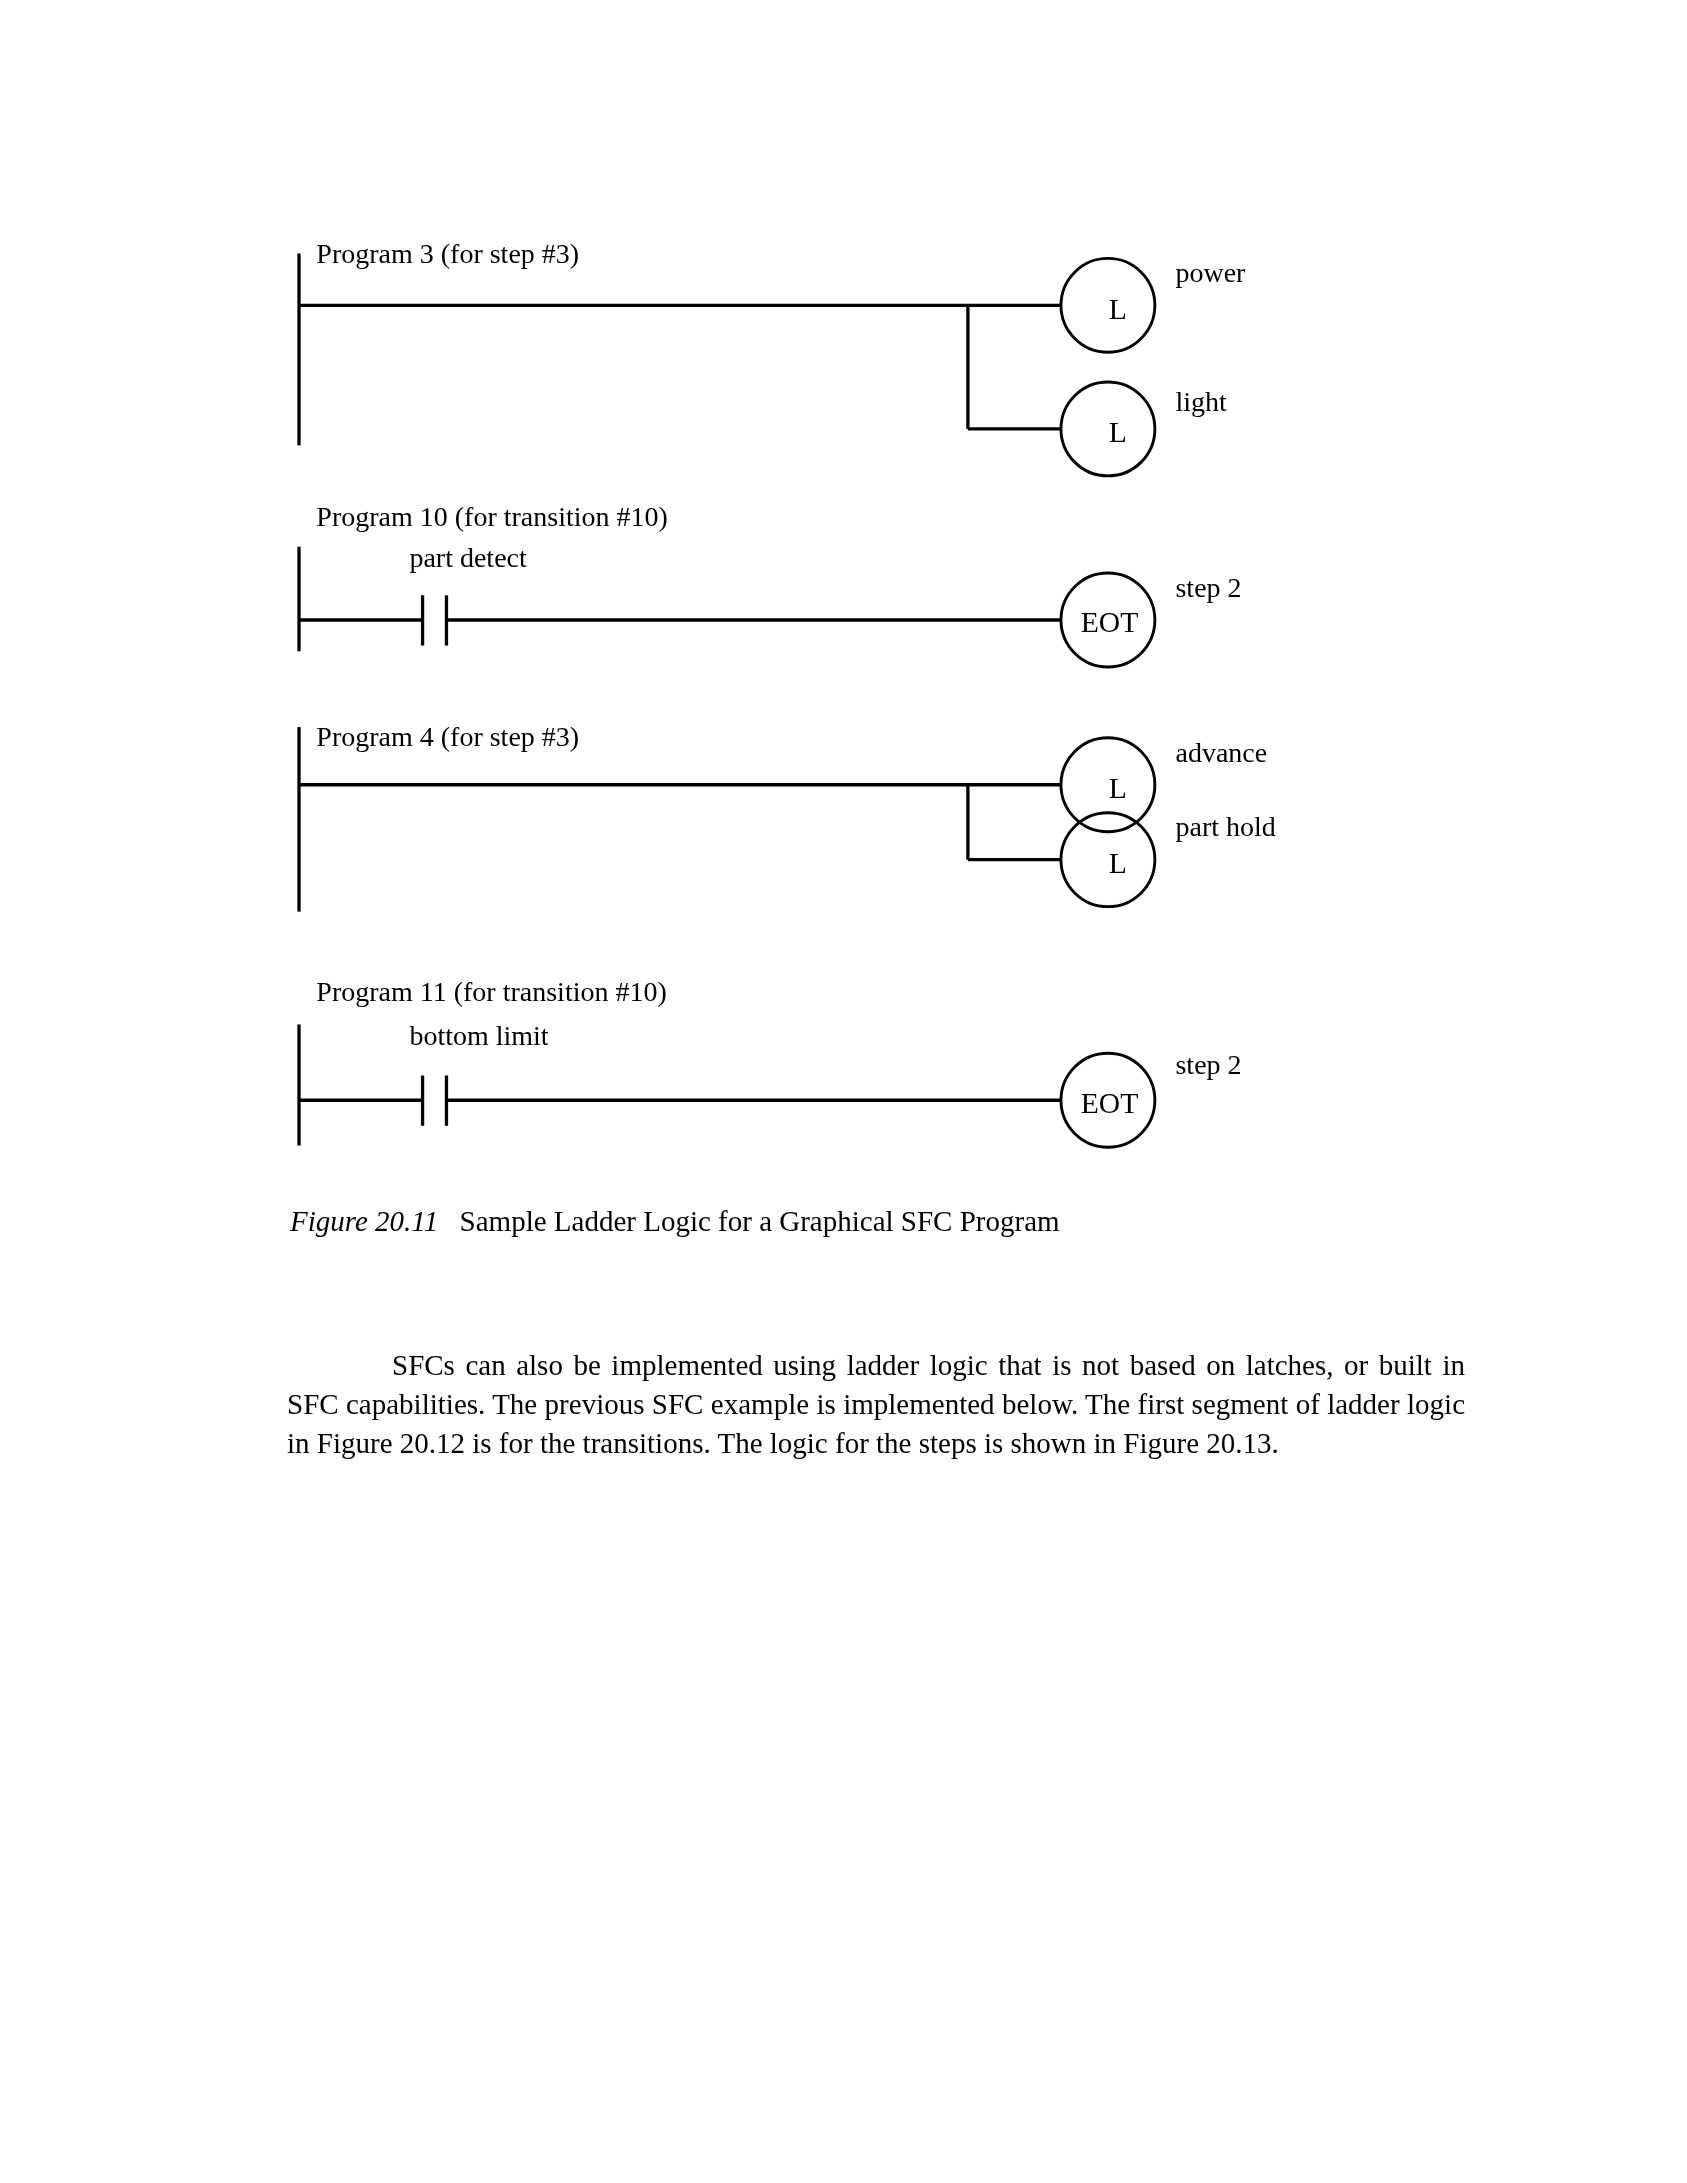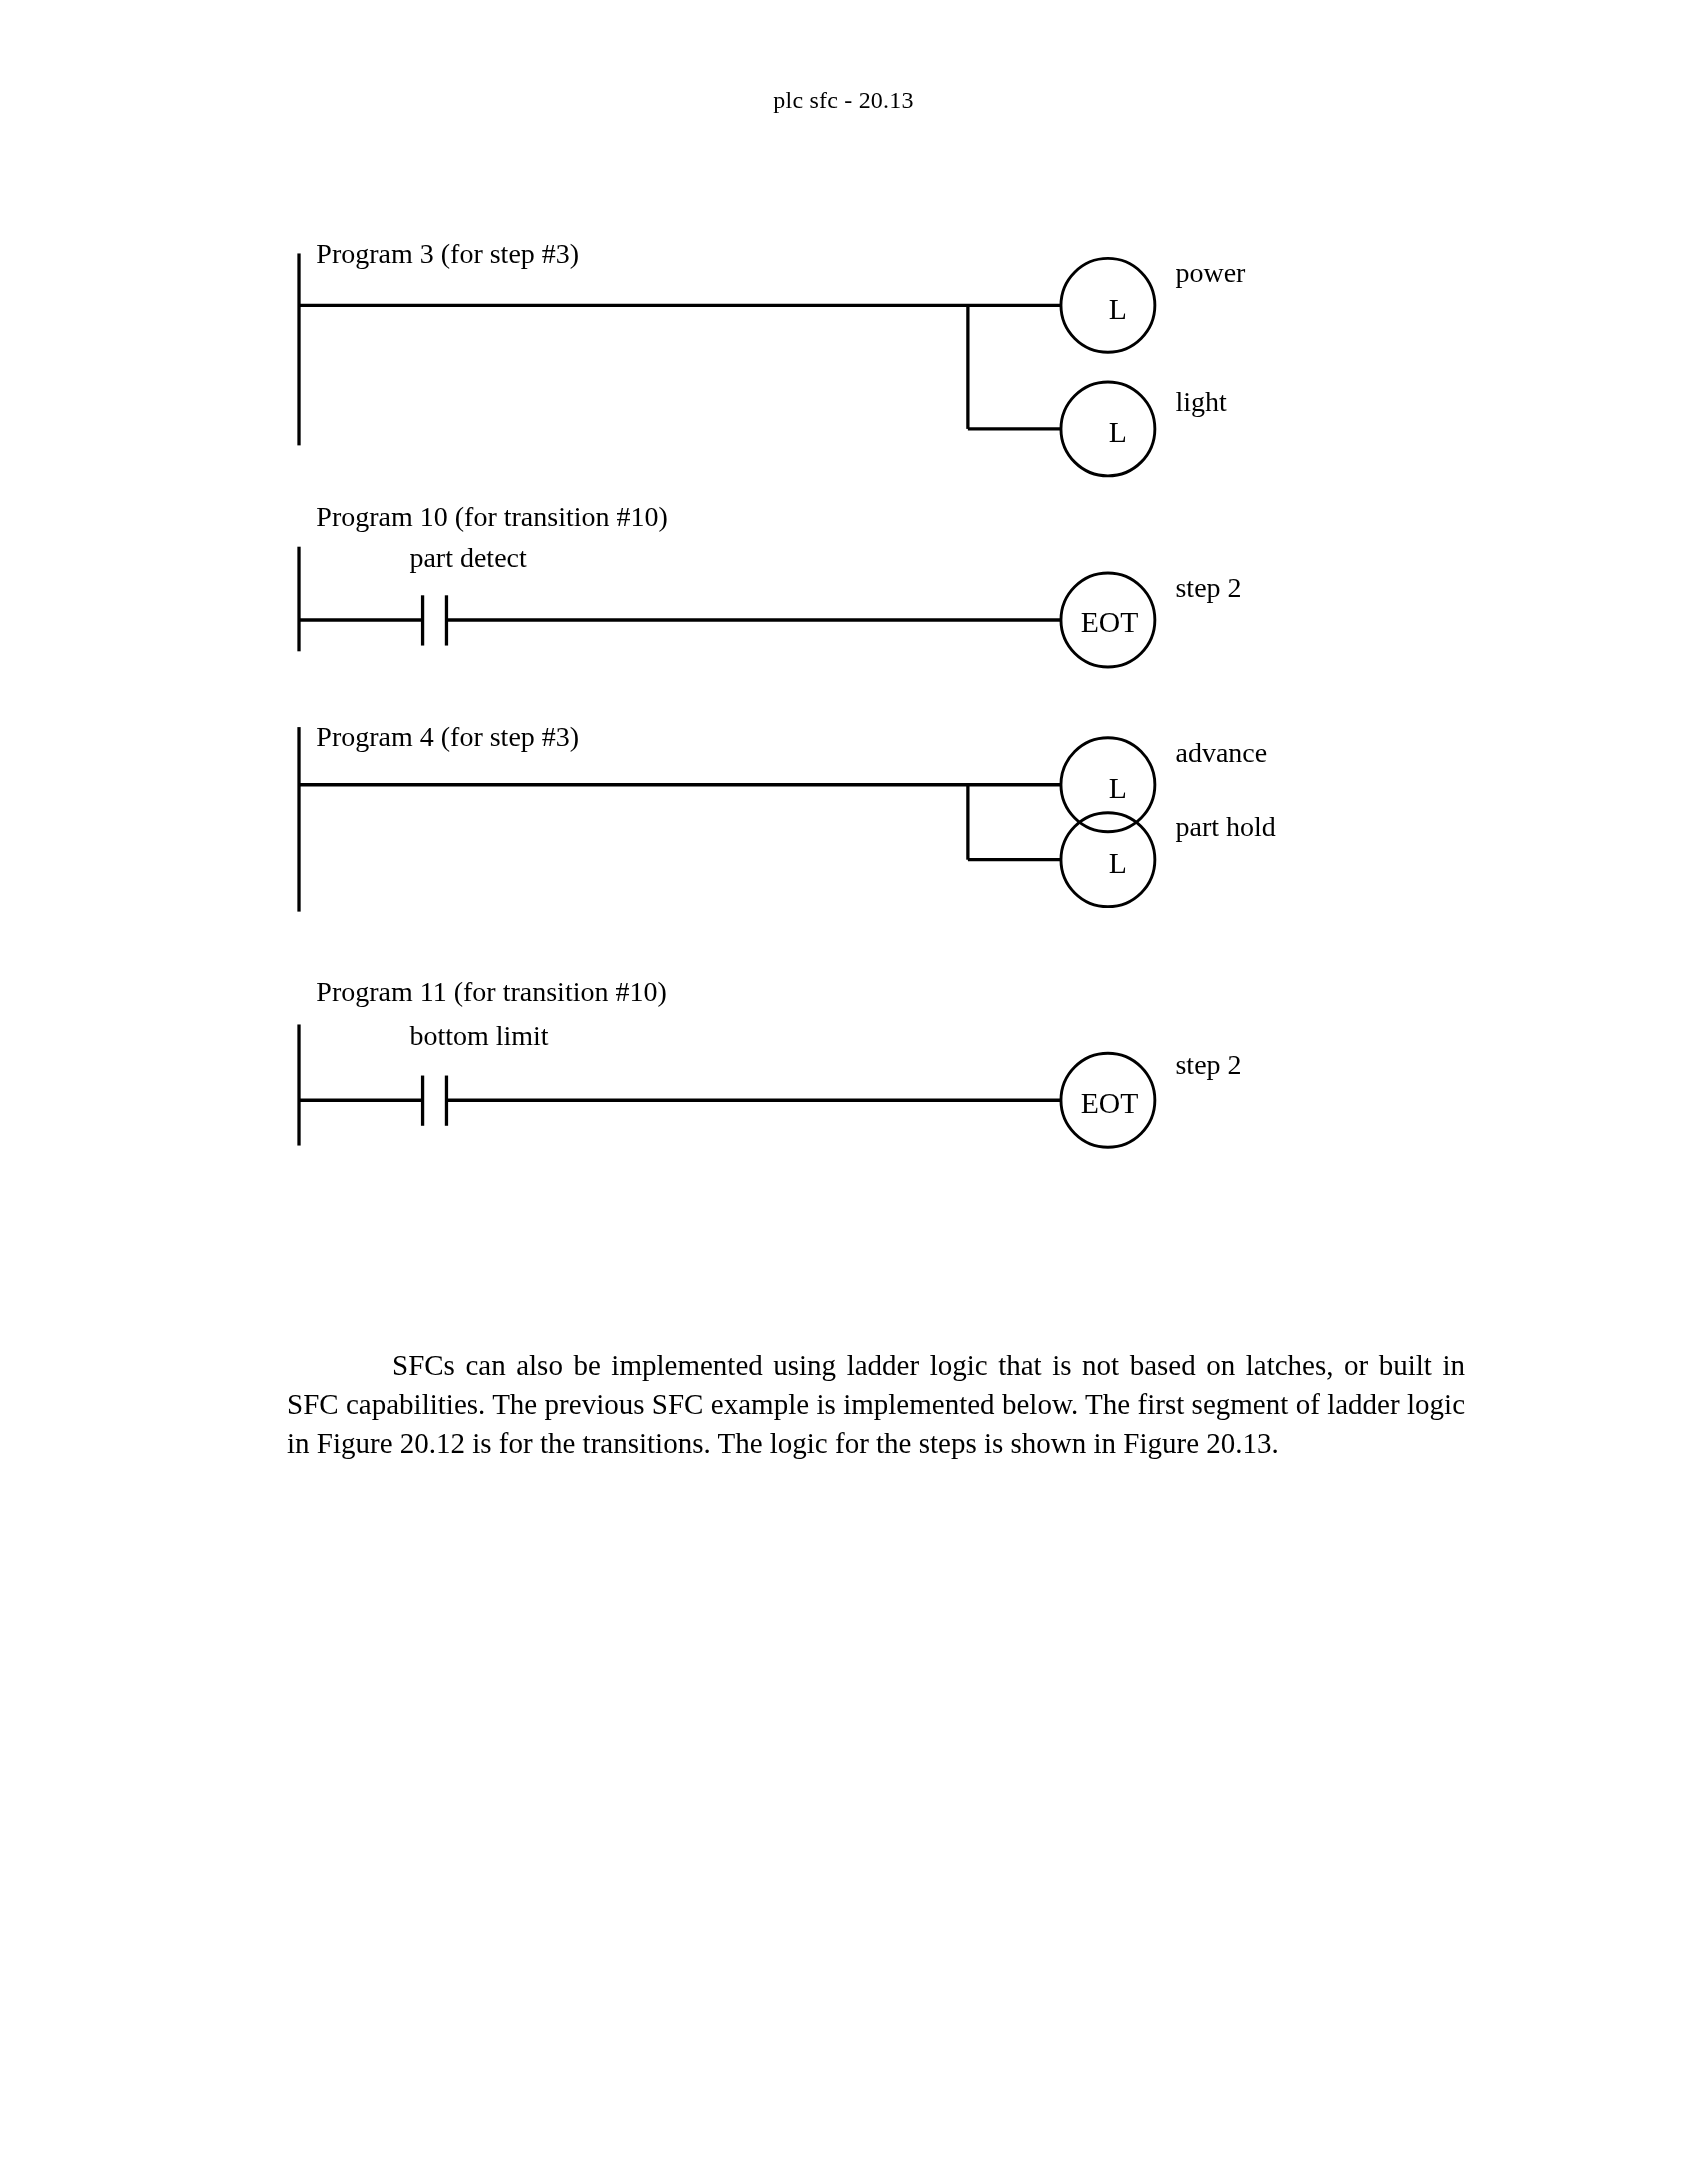--- a/index.html
+++ b/index.html
@@ -85,21 +85,20 @@
     text-indent: 105px;
     hyphens: manual;
     margin-top: 48px;
   }
 </style>
 </head>
 <body>
 
 <div class="page">
 
-  <div class="running-head">plc sfc - 20.13</div>
 
   <div class="figure-area">
     <svg class="figure-svg" width="1687" height="989" viewBox="0 0 2048 1200">
 
       <g>
         <text class="svg-label" x="384" y="78">Program 3 (for step #3)</text>
 
         <line x1="363" y1="67" x2="363" y2="300" stroke="#000" stroke-width="4"></line>
 
         <line x1="363" y1="130" x2="1288" y2="130" stroke="#000" stroke-width="4"></line>
@@ -187,17 +186,20 @@
         <g>
           <circle cx="1345" cy="1095" r="57" fill="none" stroke="#000" stroke-width="3.5"></circle>
           <text class="svg-coil-text" x="1347" y="1110" text-anchor="middle">EOT</text>
           <text class="svg-label" x="1427" y="1063">step 2</text>
         </g>
       </g>
 
     </svg>
   </div>
 
+  <div class="caption">
+    <span class="figno">Figure 20.11</span><span class="capgap"></span><span>Sample Ladder Logic for a Graphical SFC Program</span>
+  </div>
 
   <p class="body-text">SFCs can also be implemented using ladder logic that is not based on latches, or built in SFC capabilities. The previous SFC example is implemented below. The first seg­ment of ladder logic in Figure 20.12 is for the transitions. The logic for the steps is shown in Figure 20.13.</p>
 
 </div>
 
 
 </body></html>

